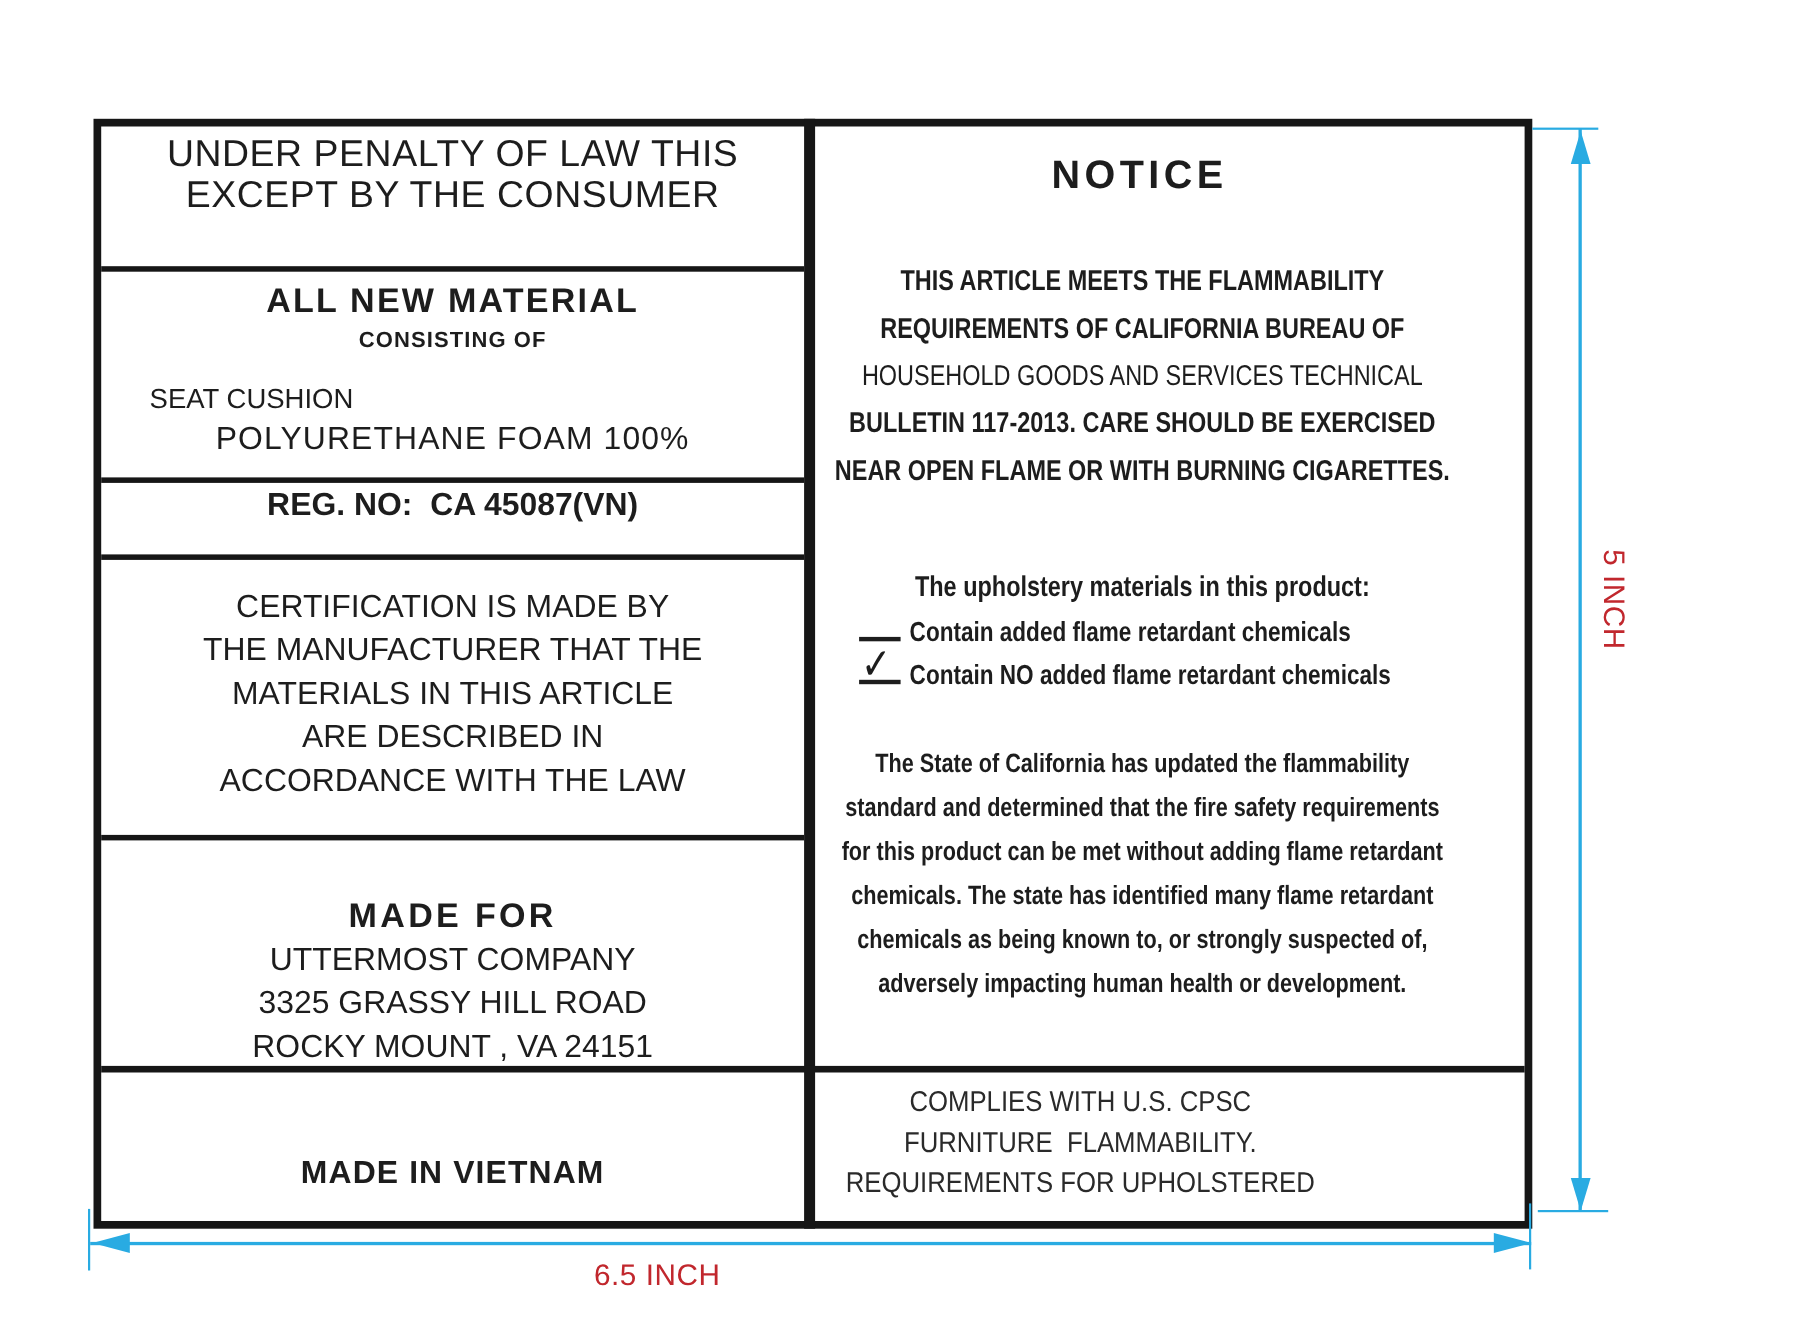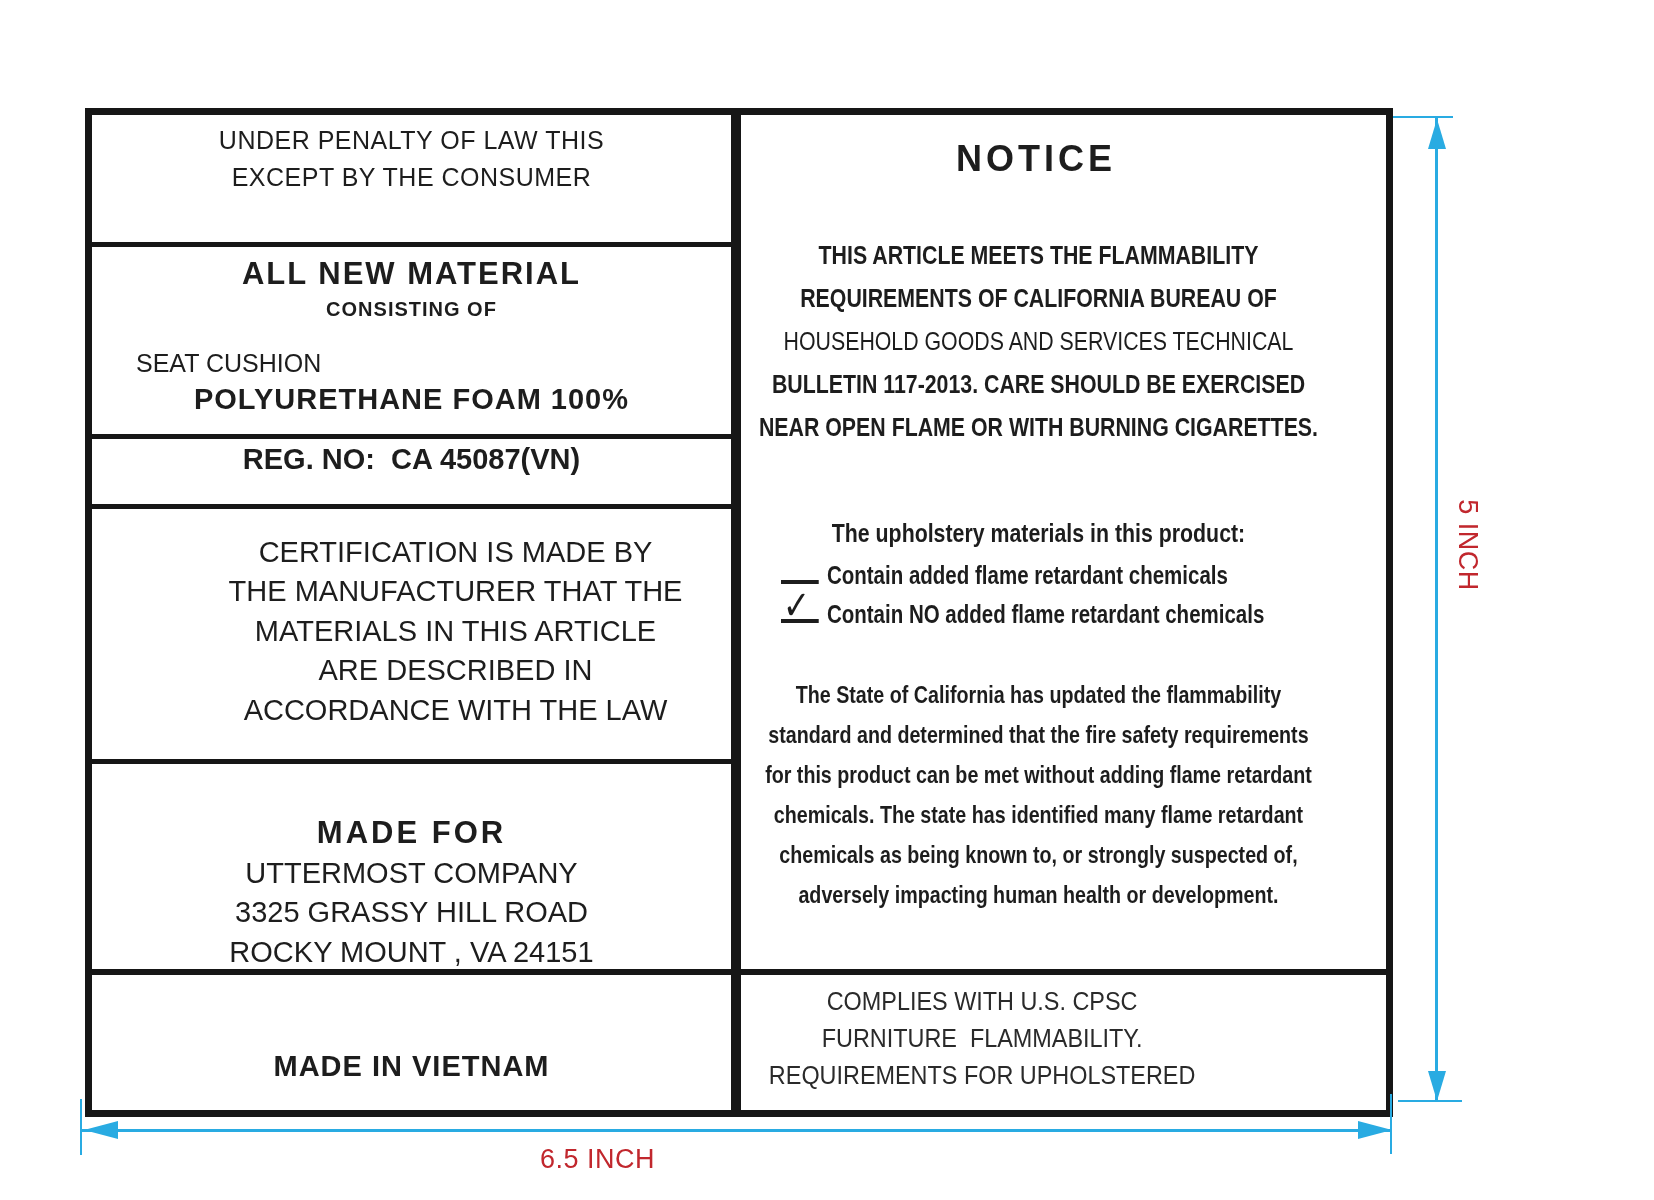--- a/index.html
+++ b/index.html
@@ -16,27 +16,27 @@
   .abs{position:absolute;}
   .nowrap{white-space:pre;}
   
   .label-box{left:85px;top:108px;width:1308px;height:1009px;border:7px solid var(--line);box-sizing:border-box;background:#fff;}
   .vdiv{left:731px;top:108px;width:10px;height:1009px;background:var(--line);}
   .hdiv{height:5px;background:var(--line);}
   .hdiv.left{left:92px;width:639px;}
   .hdiv.full{left:92px;width:1294px;height:6px;}
   
   .lblock{left:92px;width:639px;text-align:center;}
-  .sec1{top:122px;font-size:25px;line-height:37px;letter-spacing:.5px;}
+  .sec1{top:122px;font-size:34px;line-height:37px;letter-spacing:.5px;}
   .anm{top:256px;font-size:31px;font-weight:bold;letter-spacing:2px;}
   .consist{top:298px;font-size:20px;font-weight:bold;letter-spacing:1px;}
   .seat{top:349px;text-align:left;padding-left:44px;font-size:25px;font-weight:normal;box-sizing:border-box;}
-  .poly{top:383px;font-size:29px;letter-spacing:1px;font-weight:bold;}
+  .poly{top:383px;font-size:29px;letter-spacing:1px;}
   .reg{top:434px;height:50px;display:flex;align-items:center;justify-content:center;font-size:29px;font-weight:bold;}
-  .cert{top:504px;height:255px;display:flex;flex-direction:column;align-items:center;justify-content:center;font-size:29px;line-height:39.5px;margin-left:44px;}
+  .cert{top:504px;height:255px;display:flex;flex-direction:column;align-items:center;justify-content:center;font-size:29px;line-height:39.5px;}
   .madefor{top:759px;height:266px;display:flex;flex-direction:column;align-items:center;justify-content:center;}
   .madefor .t{font-size:31px;font-weight:bold;letter-spacing:3px;line-height:42px;}
   .madefor .a{font-size:29px;line-height:39.5px;}
   .daterow{top:993px;font-size:27px;}
   .daterow .val{display:inline-block;font-size:29px;border-bottom:3px solid var(--ink);padding:0 22px 2px 22px;margin-left:22px;}
   .miv{top:1050px;font-size:29px;font-weight:bold;letter-spacing:1px;}
   
   .rblock{left:740px;width:592px;text-align:center;}
   .notice{top:138px;font-size:36px;font-weight:bold;letter-spacing:4px;}
   

